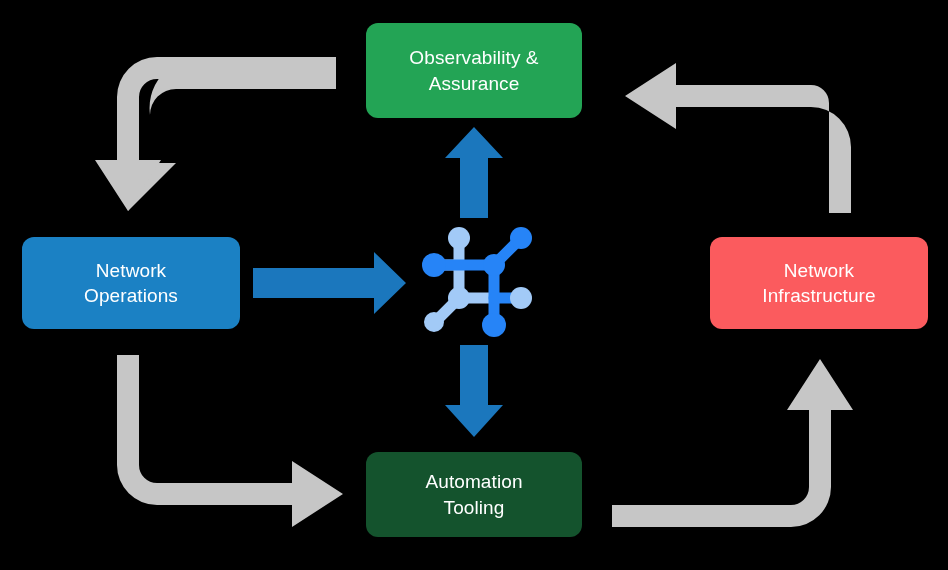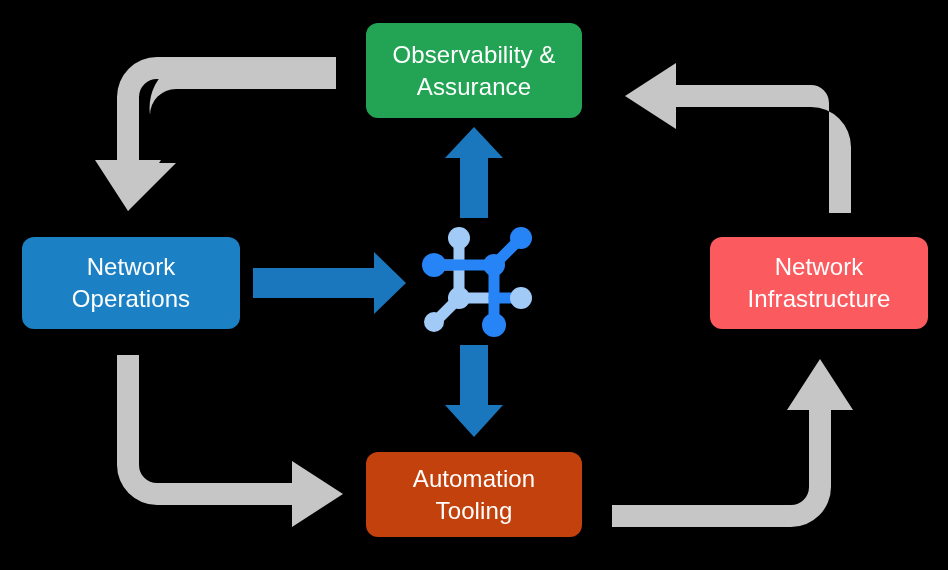--- a/index.html
+++ b/index.html
@@ -23,21 +23,21 @@
     height: 570px;
   }
   .node-box {
     position: absolute;
     display: flex;
     align-items: center;
     justify-content: center;
     text-align: center;
     border-radius: 12px;
     color: #ffffff;
-    font-size: 24px;
+    font-size: 19px;
     line-height: 1.32;
     font-weight: 400;
     letter-spacing: 0.1px;
     box-sizing: border-box;
     padding: 4px 10px;
     user-select: none;
   }
   .node-label {
     white-space: pre-line;
     display: block;
@@ -171,18 +171,18 @@
   <div class="node-box" id="box-operations" style="background: rgb(27, 129, 196); color: rgb(255, 255, 255);">
     <span class="node-label">Network
 Operations</span>
   </div>
 
   <div class="node-box" id="box-infrastructure" style="background: rgb(251, 91, 94); color: rgb(255, 255, 255);">
     <span class="node-label">Network
 Infrastructure</span>
   </div>
 
-  <div class="node-box" id="box-automation" style="background: #c2410c; color: rgb(255, 255, 255);">
+  <div class="node-box" id="box-automation" style="background: #14532d; color: rgb(255, 255, 255);">
     <span class="node-label">Automation
 Tooling</span>
   </div>
 
 </div>
 
 </body></html>

